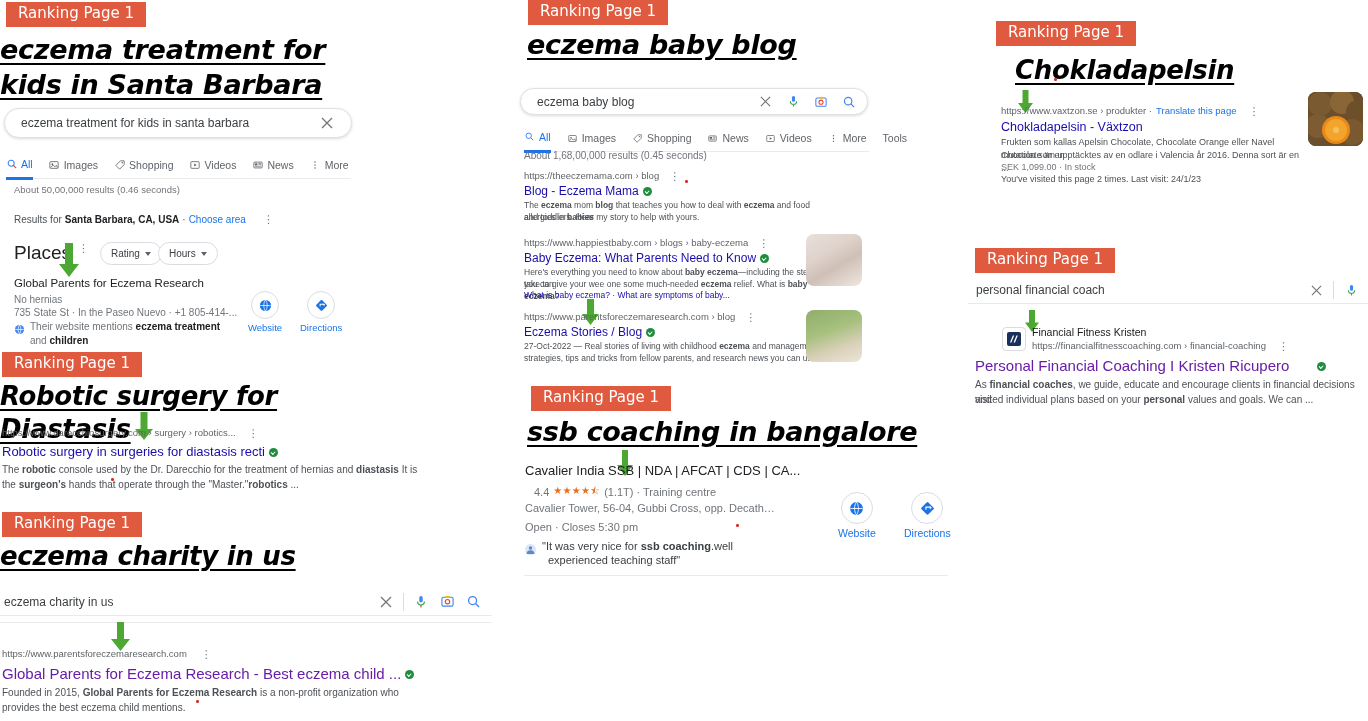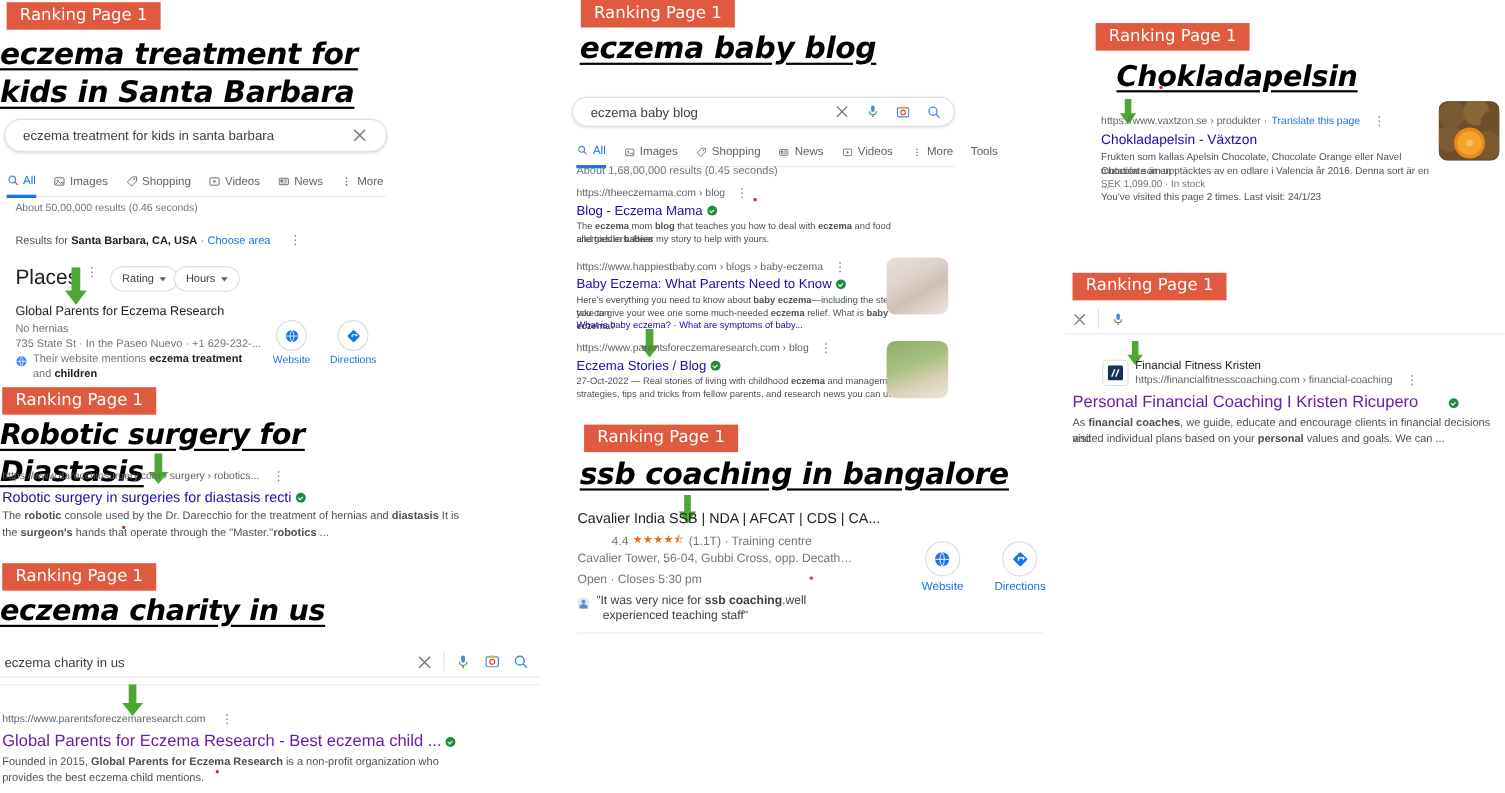--- a/index.html
+++ b/index.html
@@ -233,21 +233,21 @@
 </div>
 
 <div class="arrow" style="left:58px;top:243px;">
   <svg width="22" height="36" viewBox="0 0 22 36">
       <path d="M7 0 H15 V21 H21 L11 34 L1 21 H7 Z" fill="#4CA832"></path>
     </svg>
 </div>
 
 <div class="abs biz-name" style="left:14px;top:277px;">Global Parents for Eczema Research</div>
 <div class="abs biz-line" style="left:14px;top:292px;">No hernias</div>
-<div class="abs biz-line" style="left:14px;top:305px;">735 State St · In the Paseo Nuevo · +1 629-232-...</div>
+<div class="abs biz-line" style="left:14px;top:305px;">735 State St · In the Paseo Nuevo · +1 805-414-...</div>
 <div class="abs" style="left:14px;top:320px;width:210px;display:flex;gap:5px;">
   <span style="flex:0 0 auto;margin-top:1px;">
     <svg width="11" height="11" viewBox="0 0 12 12">
         <circle cx="6" cy="6" r="5" fill="#4285f4"></circle>
         <path d="M1.2 6 H10.8 M6 1 C4 3.5 4 8.5 6 11 M6 1 C8 3.5 8 8.5 6 11" stroke="#fff" stroke-width="0.7" fill="none"></path>
       </svg>
   </span>
   <span class="biz-line" style="line-height:1.4;">
     <span>Their website mentions </span><b>eczema treatment</b><span> and </span><b>children</b>
   </span>
@@ -510,21 +510,21 @@
 </div>
 <div class="abs kw kw-28" style="left:527px;top:415px;width:420px;">ssb coaching in bangalore</div>
 
 <div class="arrow" style="left:616px;top:450px;">
   <svg width="18" height="27" viewBox="0 0 18 27">
       <path d="M6 0 H12 V15 H17 L9 26 L1 15 H6 Z" fill="#4CA832"></path>
     </svg>
 </div>
 
 <div class="abs" style="left:525px;top:463px;font-size:13px;color:#202124;">Cavalier India SSB | NDA | AFCAT | CDS | CA...</div>
-<div class="abs" style="left:556px;top:483px;font-size:11px;color:#70757a;display:flex;align-items:center;gap:4px;">
+<div class="abs" style="left:534px;top:483px;font-size:11px;color:#70757a;display:flex;align-items:center;gap:4px;">
   <span>4.4</span>
   <span class="stars">★★★★⯪</span>
   <span>(1.1T) · Training centre</span>
 </div>
 <div class="abs" style="left:525px;top:502px;font-size:11px;color:#70757a;">Cavalier Tower, 56-04, Gubbi Cross, opp. Decath…</div>
 <div class="abs" style="left:525px;top:521px;font-size:11px;color:#70757a;">Open · Closes 5:30 pm</div>
 <div class="reddot" style="left:736px;top:524px;"></div>
 
 <div class="abs" style="left:525px;top:539px;width:280px;display:flex;gap:6px;">
   <span style="flex:0 0 auto;margin-top:2px;">
@@ -597,20 +597,21 @@
     <circle cx="28" cy="38" r="11" fill="#f3a42c"></circle>
     <circle cx="28" cy="38" r="3" fill="#f7c05a"></circle>
   </svg>
 </div>
 
 <div class="abs" style="left:975px;top:248px;">
   <span class="badge">Ranking Page 1</span>
 </div>
 
 <div class="abs gflat" style="left:968px;top:277px;width:400px;height:27px;">
+  <div class="q" style="padding-left:8px;">personal financial coach</div>
   <div class="ic">
     <svg width="11" height="11" viewBox="0 0 12 12">
         <path d="M1 1 L11 11 M11 1 L1 11" stroke="#70757a" stroke-width="1.3" fill="none"></path>
       </svg>
   </div>
   <div class="sep"></div>
   <div class="ic">
     <svg width="11" height="13" viewBox="0 0 12 14">
         <rect x="4.3" y="1" width="3.4" height="6.4" rx="1.7" fill="#4285f4"></rect>
         <path d="M2.6 6.6 a3.4 3.4 0 0 0 6.8 0" fill="none" stroke="#34a853" stroke-width="1.2"></path>

